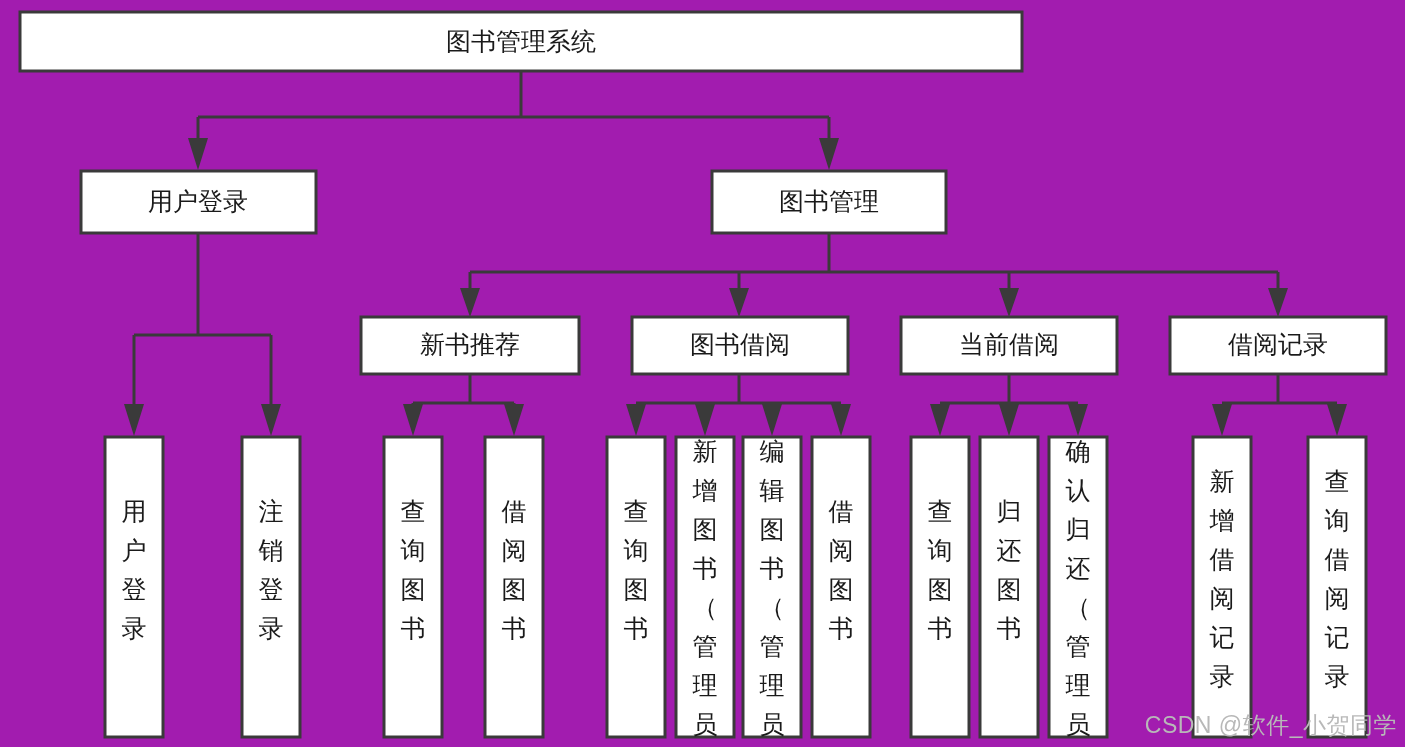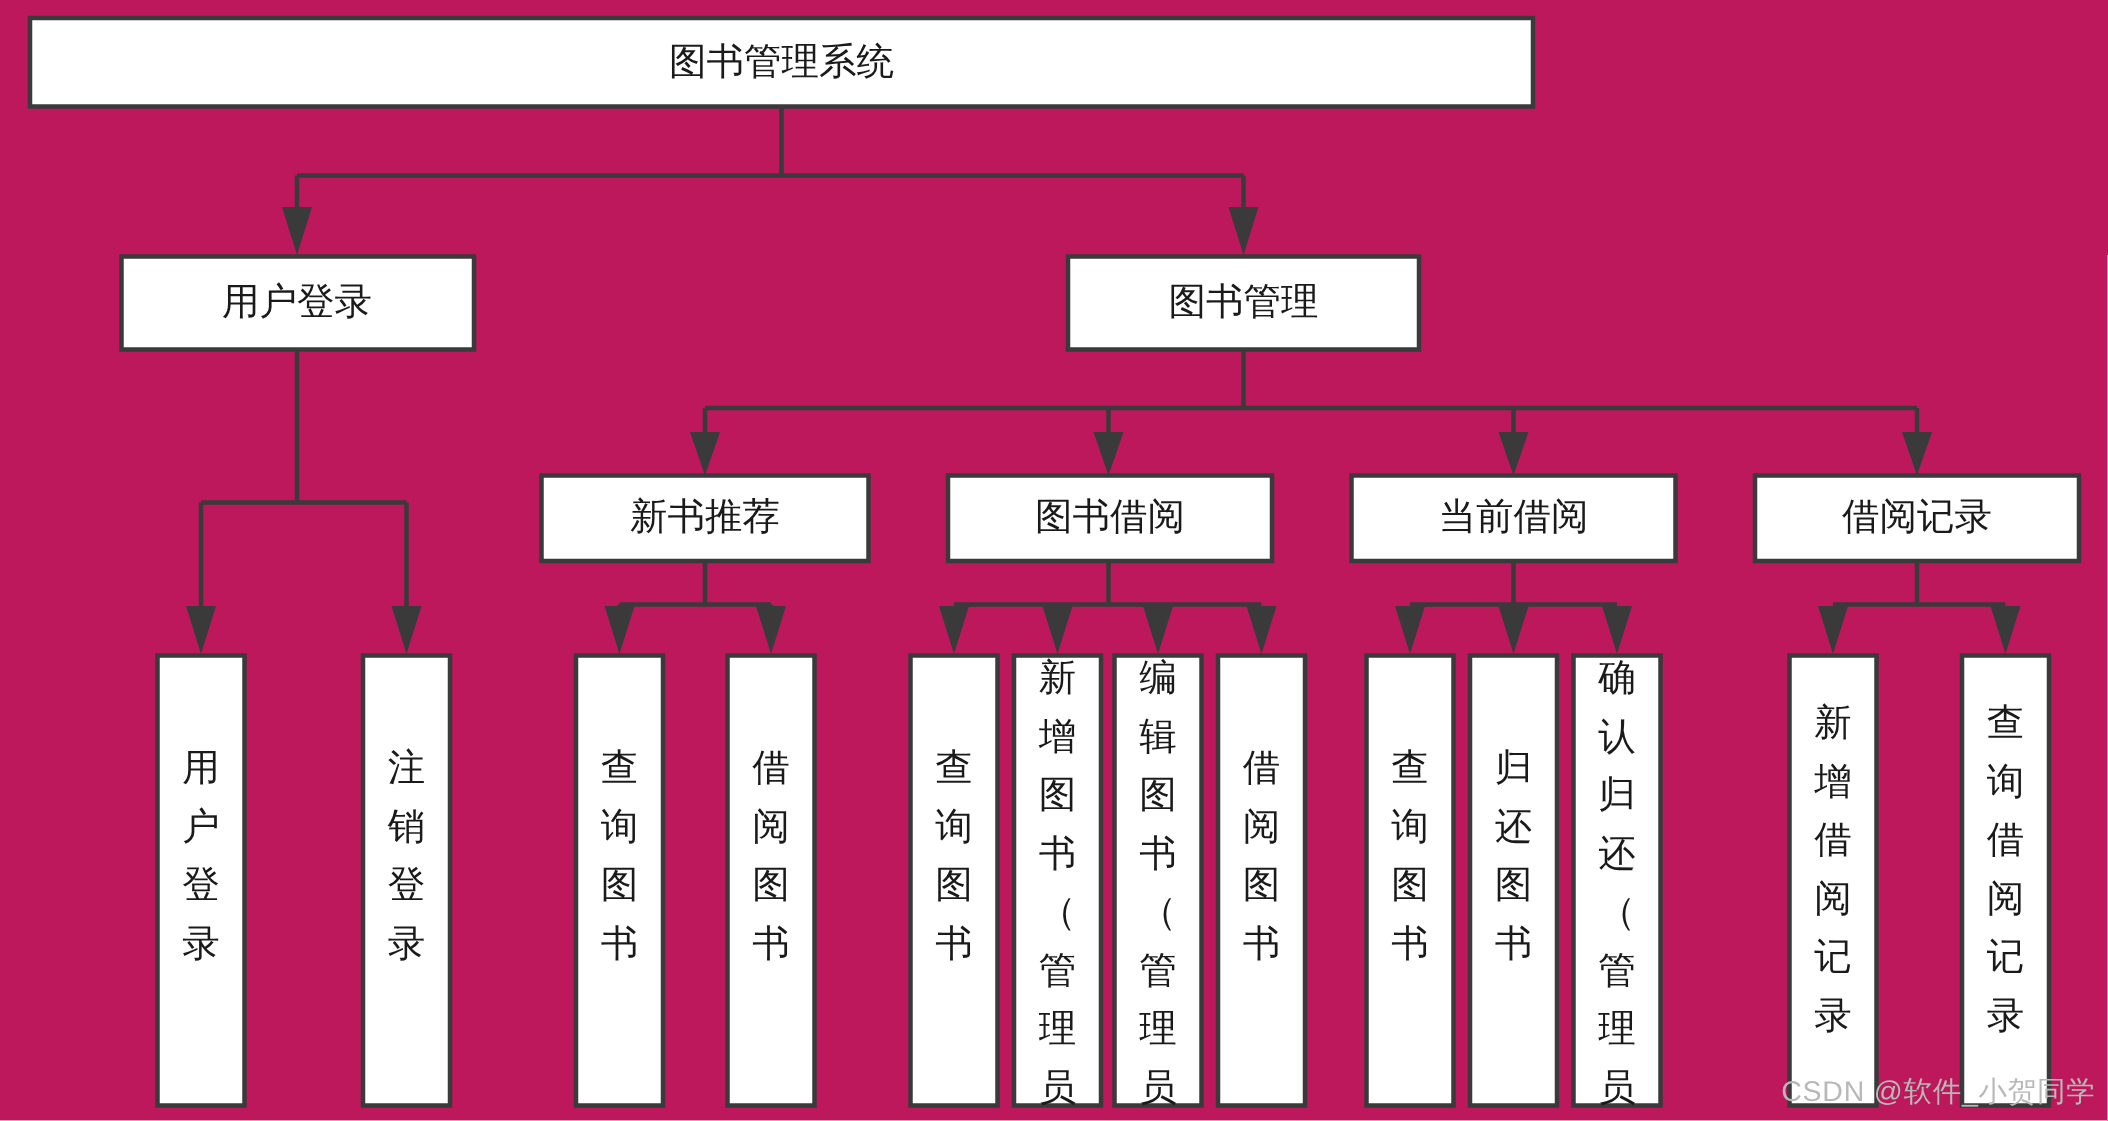--- a/index.html
+++ b/index.html
@@ -4,21 +4,21 @@
 <style>
   html, body {
     margin: 0;
     padding: 0;
     background: #ffffff;
   }
   #canvas {
     position: relative;
     width: 1405px;
     height: 747px;
-    background: #be185d;
+    background: #a21caf;
     font-family: "Liberation Sans", "DejaVu Sans", sans-serif;
     overflow: hidden;
   }
   #diagram-svg {
     position: absolute;
     top: 0;
     left: 0;
     width: 1405px;
     height: 747px;
   }
@@ -49,21 +49,21 @@
   }
   .arrow-head {
     fill: #3a3a3a;
     stroke: none;
   }
   .watermark-text {
     position: absolute;
     right: 8px;
     bottom: 6px;
     font-family: "Liberation Sans", "DejaVu Sans", sans-serif;
-    font-size: 19px;
+    font-size: 23px;
     color: #b8b8b8;
     letter-spacing: 0.5px;
     user-select: none;
   }
 </style>
 </head>
 <body>
 
 <div id="canvas">
 

